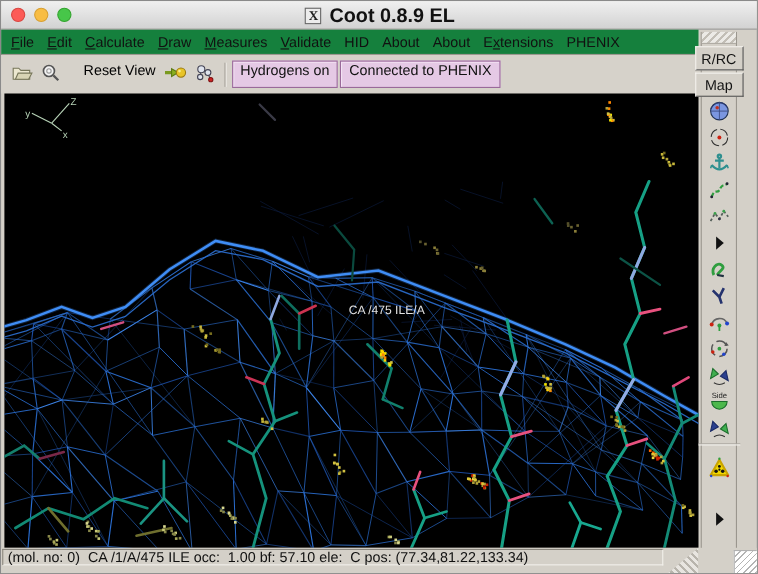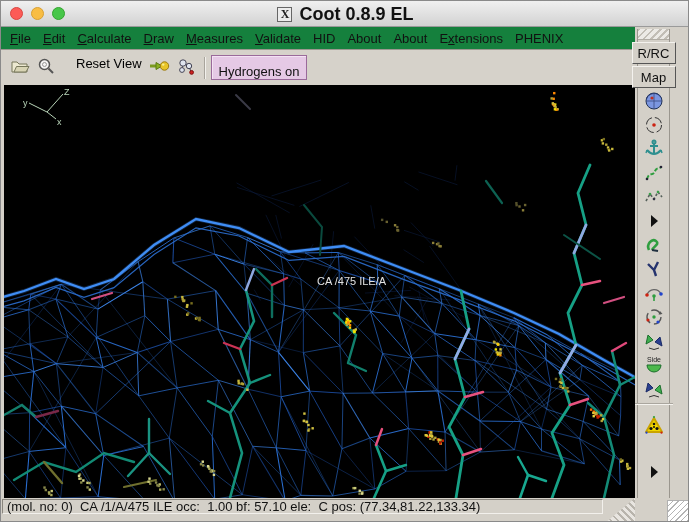--- a/index.html
+++ b/index.html
@@ -24,21 +24,21 @@
   
   .menubar{position:absolute;left:0;top:26px;width:634px;height:23px;background:#15803d;
     border-bottom:1px solid #9c9890;display:flex;align-items:center;padding-left:3px;}
   .menu-item{font-size:13px;color:#111;padding:2px 6px;white-space:nowrap;cursor:default;}
   .menu-item u{text-decoration:underline;}
   
   .toolbar{position:absolute;left:0;top:49px;width:634px;height:35px;background:#d6d2ca;
     display:flex;align-items:center;padding-left:6px;}
   .tbtn{display:flex;align-items:flex-start;gap:20px;padding:2px 3px;font-size:13px;color:#000000;}
   .tsep{width:2px;height:22px;border-left:1px solid #a8a49c;border-right:1px solid #f2f0ec;margin:0 5px;}
-  .pinkbtn{height:25px;display:flex;align-items:flex-end;padding:0 7px;font-size:13px;color:#111;
+  .pinkbtn{height:25px;display:flex;align-items:flex-start;padding:0 7px;font-size:13px;color:#111;
     background:#e5c9e5;border:1px solid #9a6a9a;box-shadow:inset 1px 1px 0 #f4e2f4;margin-right:2px;white-space:nowrap;}
   
   .gl-canvas{position:absolute;left:3px;top:84px;width:631px;height:413px;background:#000;}
   
   .sidebar{position:absolute;left:636px;top:28px;width:33px;height:475px;background:#d4d0c8;
     border:1px solid #9a968e;border-top:none;display:flex;flex-direction:column;align-items:center;}
   .side-handle{width:100%;height:11px;border-bottom:1px solid #b0aca4;
     background:repeating-linear-gradient(135deg,#c2beb6 0 2px,#eceae6 2px 5px);}
   .side-btn{width:44px;height:22px;margin-top:2px;background:#d4d0c8;border:1px solid #555;
     border-top-color:#f4f2ee;border-left-color:#f4f2ee;font-size:13px;color:#111;
@@ -129,20 +129,23 @@
             <circle cx="7" cy="7" r="3.2" fill="#dfe4ee" stroke="#445"></circle>
             <circle cx="13" cy="10" r="2.7" fill="#dfe4ee" stroke="#445"></circle>
             <circle cx="6" cy="14" r="2.4" fill="#dfe4ee" stroke="#445"></circle>
             <circle cx="15.6" cy="16.4" r="1.9" fill="#cc2222" stroke="#801111"></circle>
           </svg>
       </span>
     </div>
     <div class="tsep"></div>
     <div class="pinkbtn">
       <span>Hydrogens on</span>
+    </div>
+    <div class="pinkbtn">
+      <span>Connected to PHENIX</span>
     </div>
   </div>
 
   <div class="gl-canvas">
     <svg id="scene" width="631" height="413" viewBox="0 0 631 413">
         <line x1="233.16028335131705" y1="102.43499090895057" x2="290.38919928483665" y2="120.34757442306727" stroke="#0d1d40" stroke-width="0.8" opacity="0.7"></line>
         <line x1="370.79022250371054" y1="143.6626025661826" x2="366.7381384060718" y2="120.2558692987077" stroke="#0d1d40" stroke-width="0.8" opacity="0.7"></line>
         <line x1="379.39791306620464" y1="182.57865078747272" x2="350.3357803891413" y2="151.61400354234502" stroke="#0d1d40" stroke-width="0.8" opacity="0.7"></line>
         <line x1="436.3042693724856" y1="157.2083054855466" x2="399.96074058581144" y2="145.32457889290527" stroke="#0d1d40" stroke-width="0.8" opacity="0.7"></line>
         <line x1="309.1767812380567" y1="159.1687430627644" x2="284.736411026679" y2="202.18389246612787" stroke="#0d1d40" stroke-width="0.8" opacity="0.7"></line>

